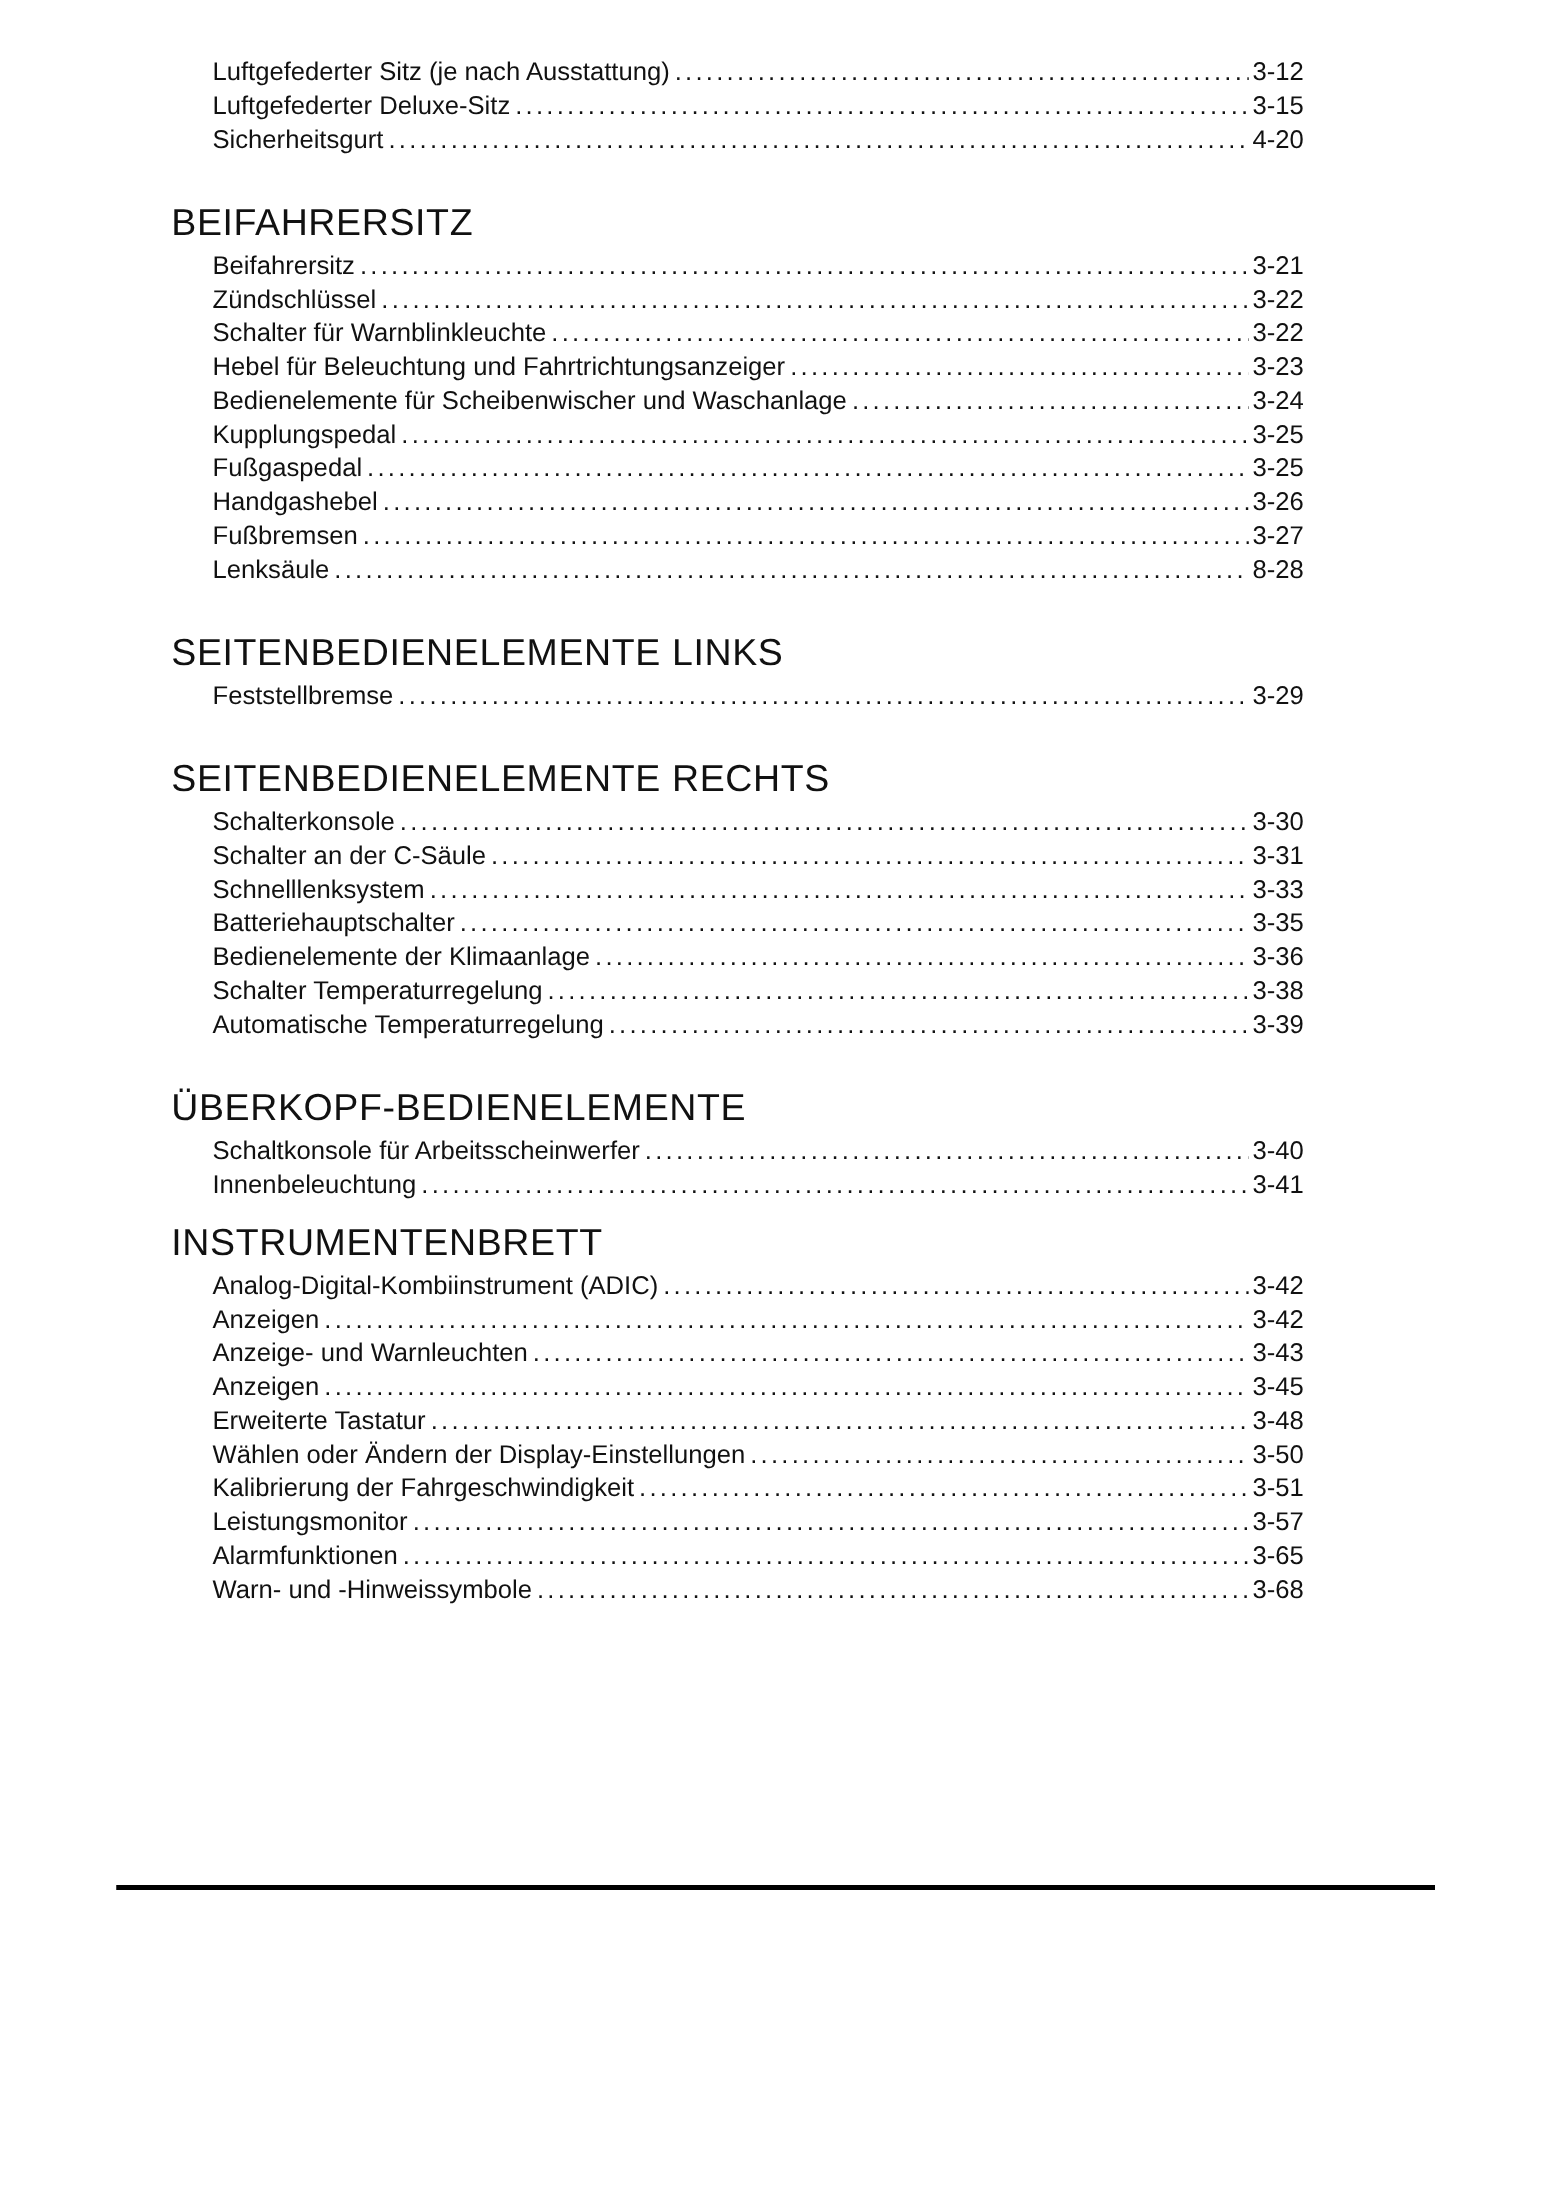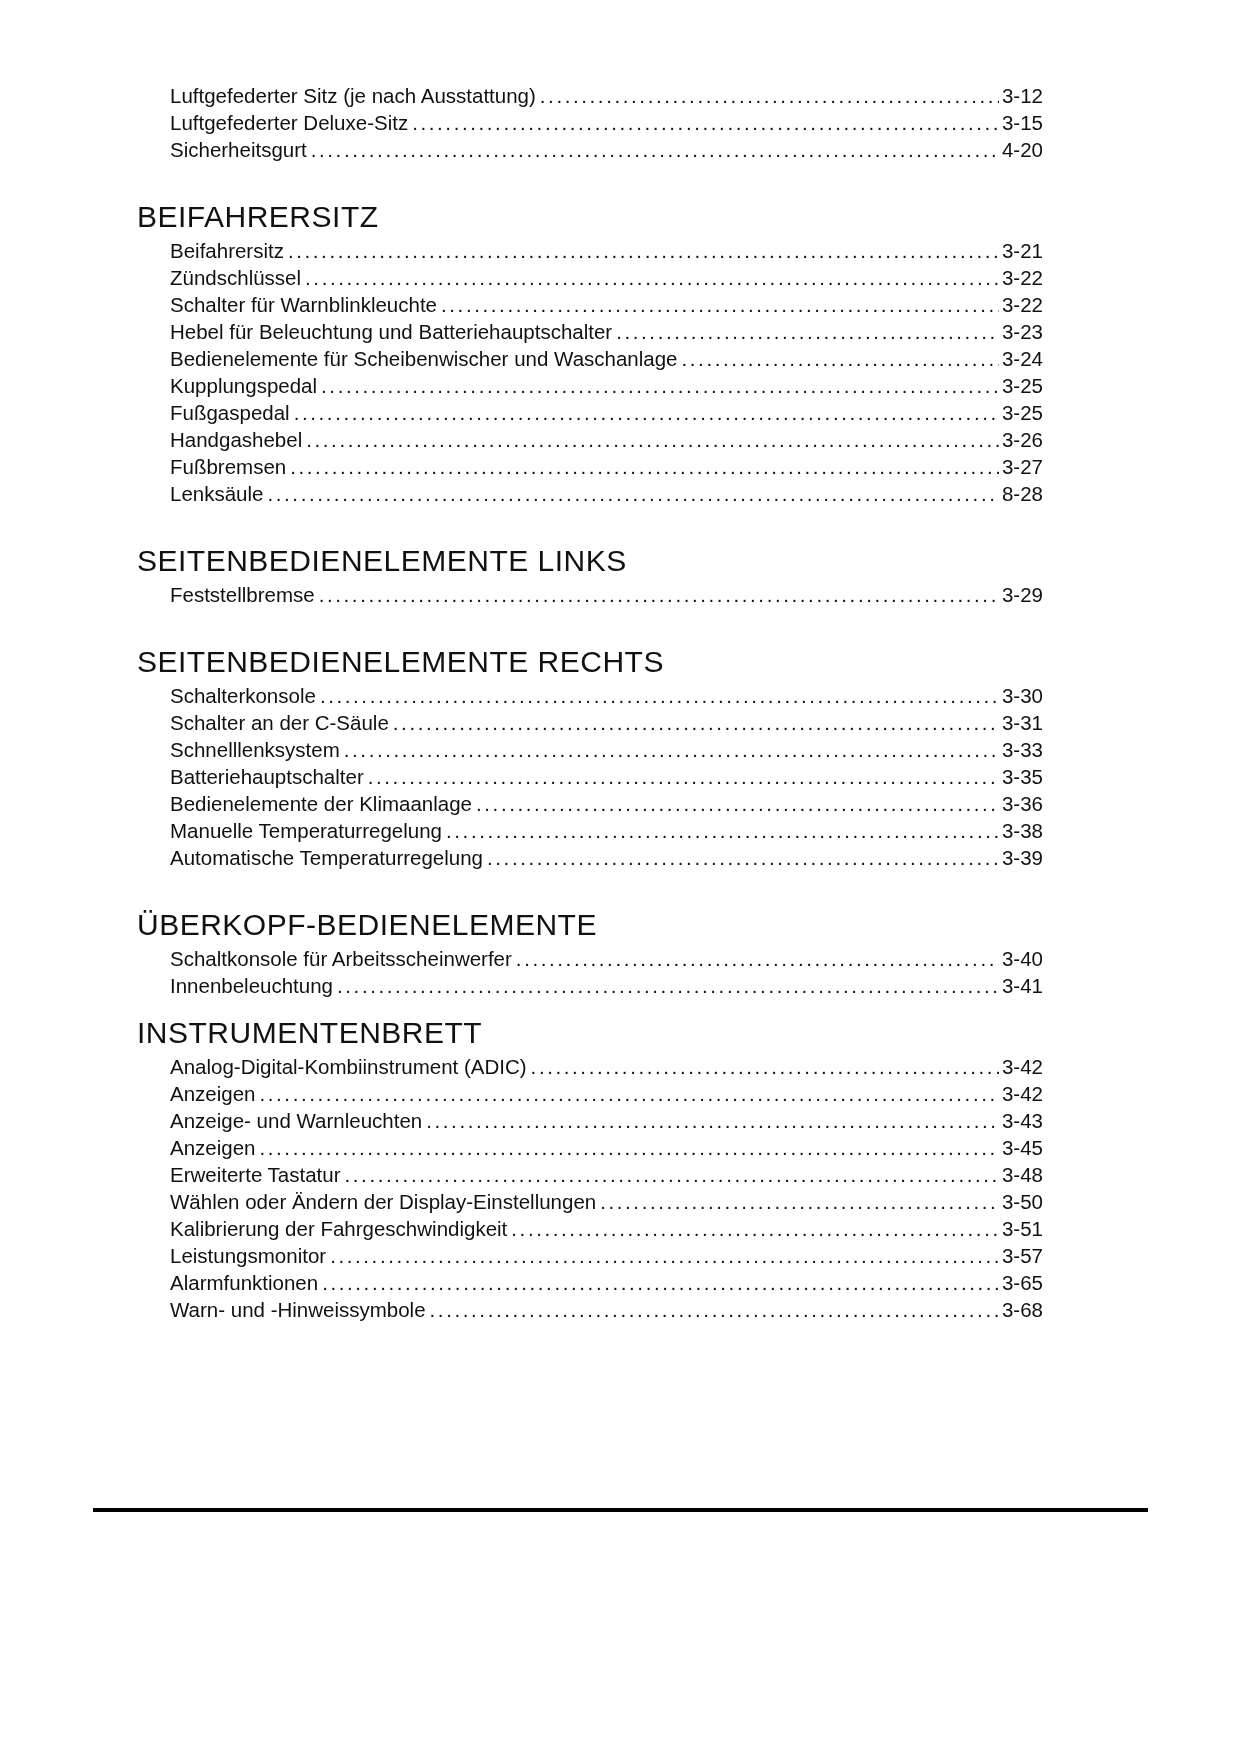--- a/index.html
+++ b/index.html
@@ -14,21 +14,21 @@
     font-family: "Liberation Sans", sans-serif;
     color: #111111;
   }
   .page {
     position: relative;
     width: 1241px;
     height: 1754px;
     background: #ffffff;
   }
   .toc-content {
-    padding-top: 82px;
+    padding-top: 44px;
     margin-left: 137px;
     width: 906px;
   }
   .toc-section { margin: 0; }
   .toc-heading {
     font-size: 30px;
     font-weight: 400;
     line-height: 36px;
     margin: 36px 0 2px 0;
     letter-spacing: 0.5px;
@@ -105,21 +105,21 @@
           <span class="entry-title">Zündschlüssel</span>
           <span class="leader"></span>
           <span class="entry-page">3-22</span>
         </div>
         <div class="toc-entry">
           <span class="entry-title">Schalter für Warnblinkleuchte</span>
           <span class="leader"></span>
           <span class="entry-page">3-22</span>
         </div>
         <div class="toc-entry">
-          <span class="entry-title">Hebel für Beleuchtung und Batteriehauptschalter</span>
+          <span class="entry-title">Hebel für Beleuchtung und Fahrtrichtungsanzeiger</span>
           <span class="leader"></span>
           <span class="entry-page">3-23</span>
         </div>
         <div class="toc-entry">
           <span class="entry-title">Bedienelemente für Scheibenwischer und Waschanlage</span>
           <span class="leader"></span>
           <span class="entry-page">3-24</span>
         </div>
         <div class="toc-entry">
           <span class="entry-title">Kupplungspedal</span>
@@ -178,21 +178,21 @@
           <span class="entry-title">Batteriehauptschalter</span>
           <span class="leader"></span>
           <span class="entry-page">3-35</span>
         </div>
         <div class="toc-entry">
           <span class="entry-title">Bedienelemente der Klimaanlage</span>
           <span class="leader"></span>
           <span class="entry-page">3-36</span>
         </div>
         <div class="toc-entry">
-          <span class="entry-title">Manuelle Temperaturregelung</span>
+          <span class="entry-title">Schalter Temperaturregelung</span>
           <span class="leader"></span>
           <span class="entry-page">3-38</span>
         </div>
         <div class="toc-entry">
           <span class="entry-title">Automatische Temperaturregelung</span>
           <span class="leader"></span>
           <span class="entry-page">3-39</span>
         </div>
       </section>
       <section class="toc-section">

